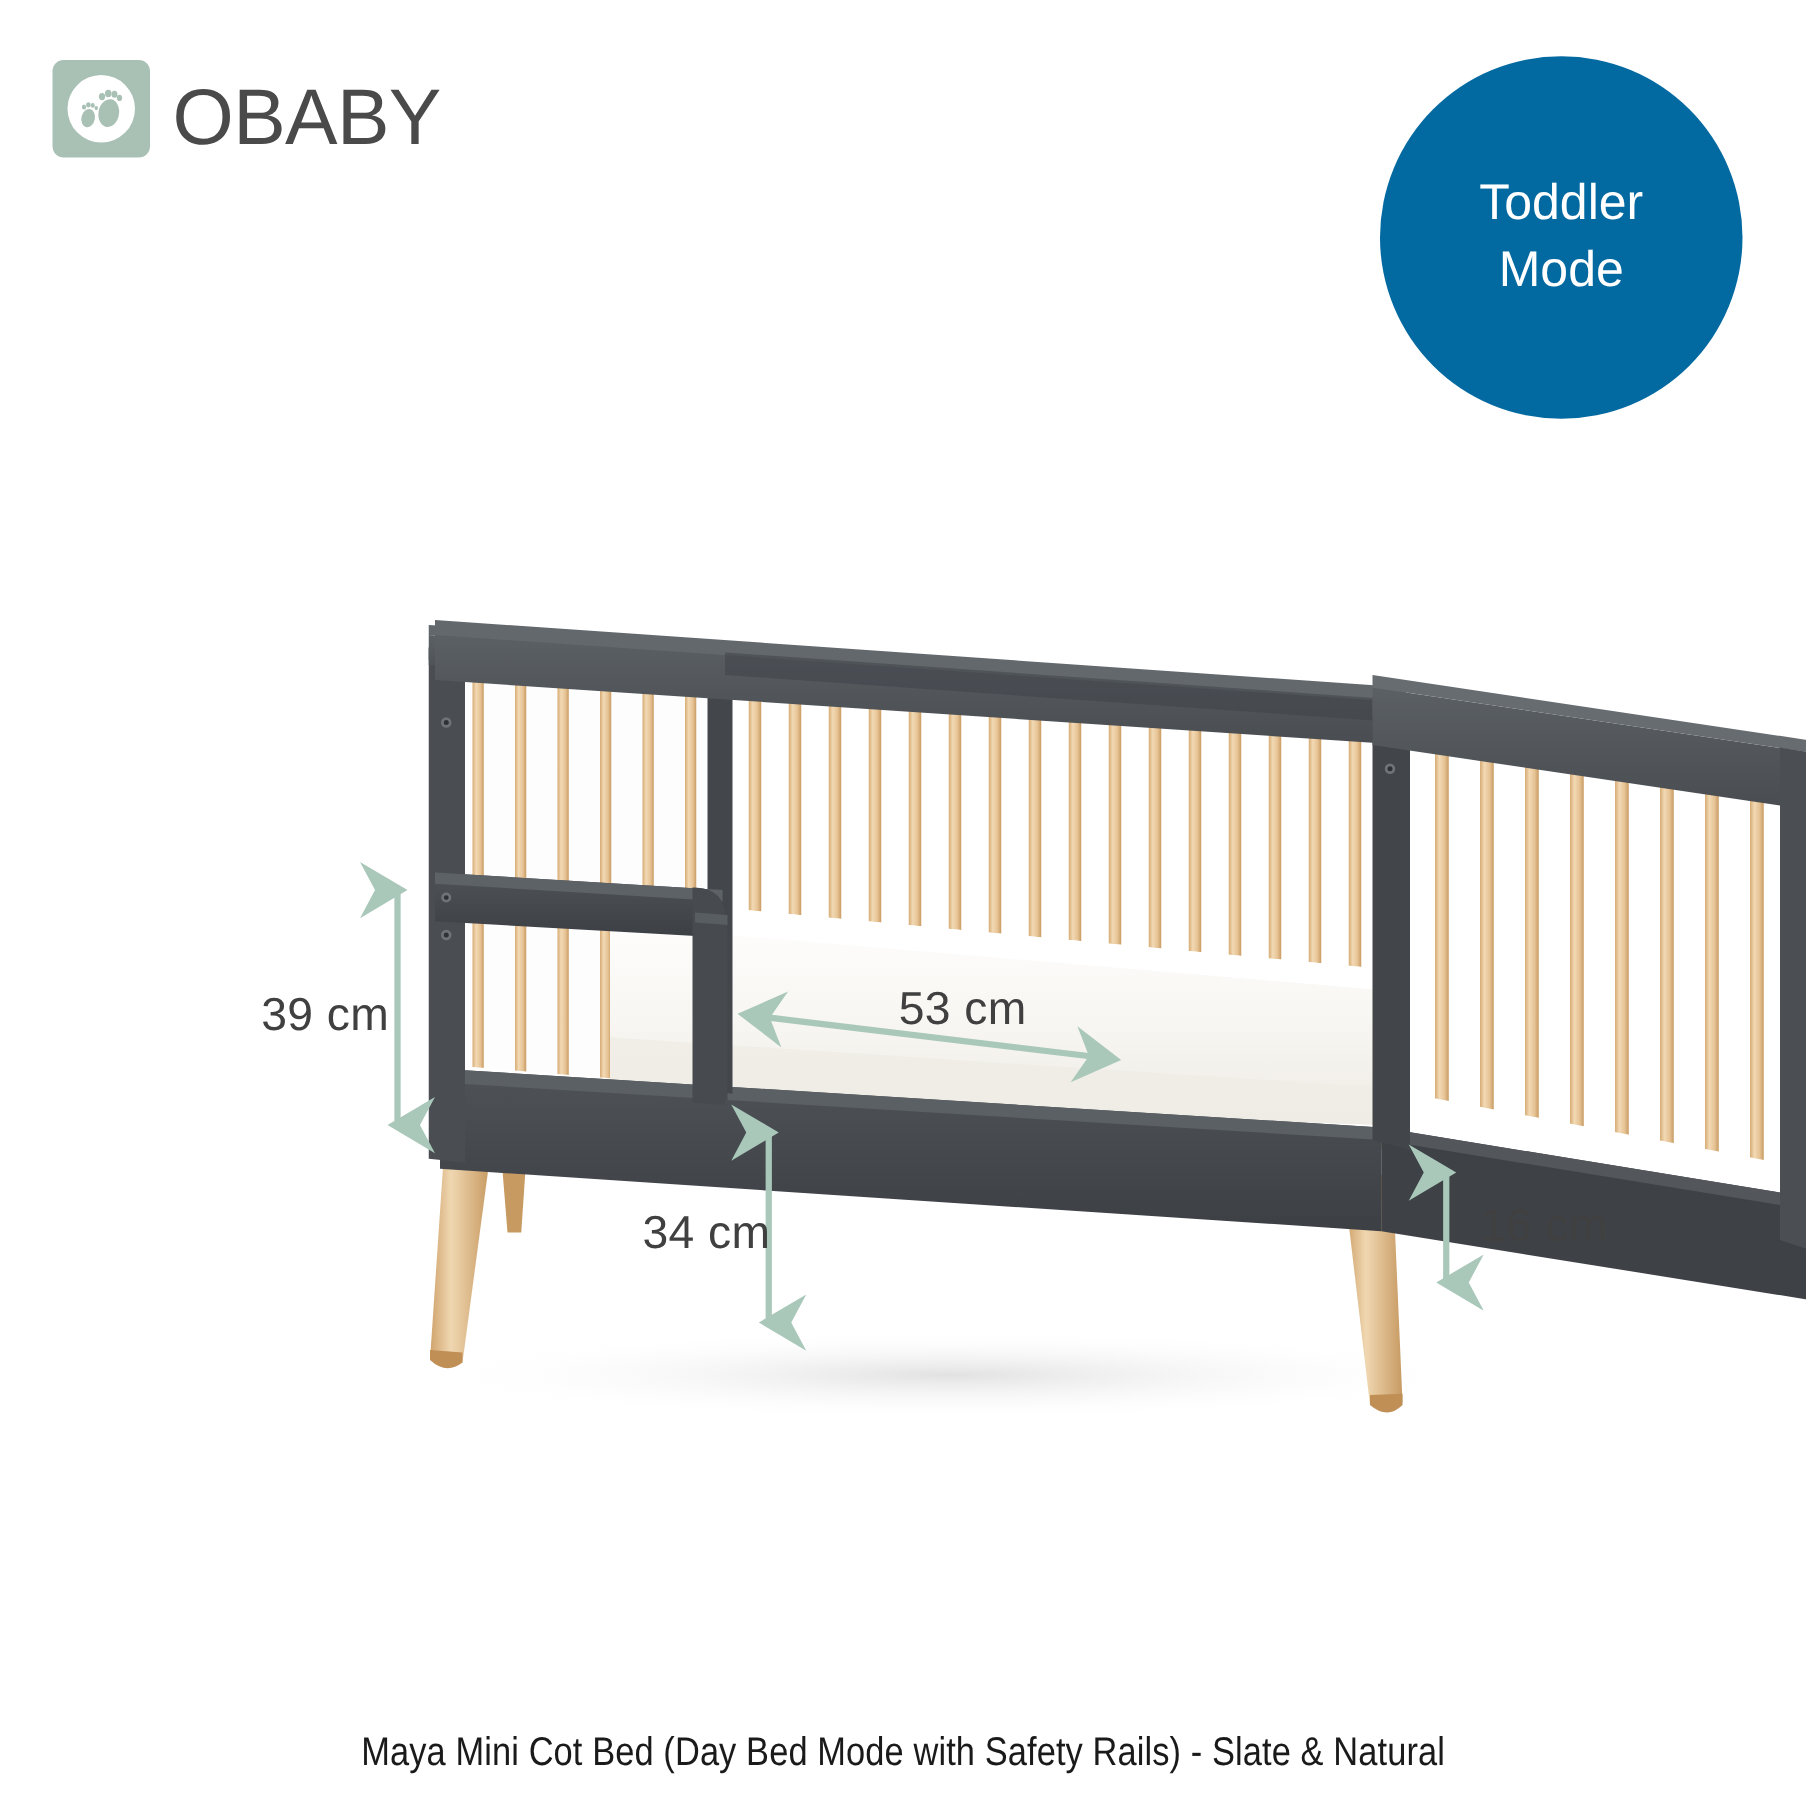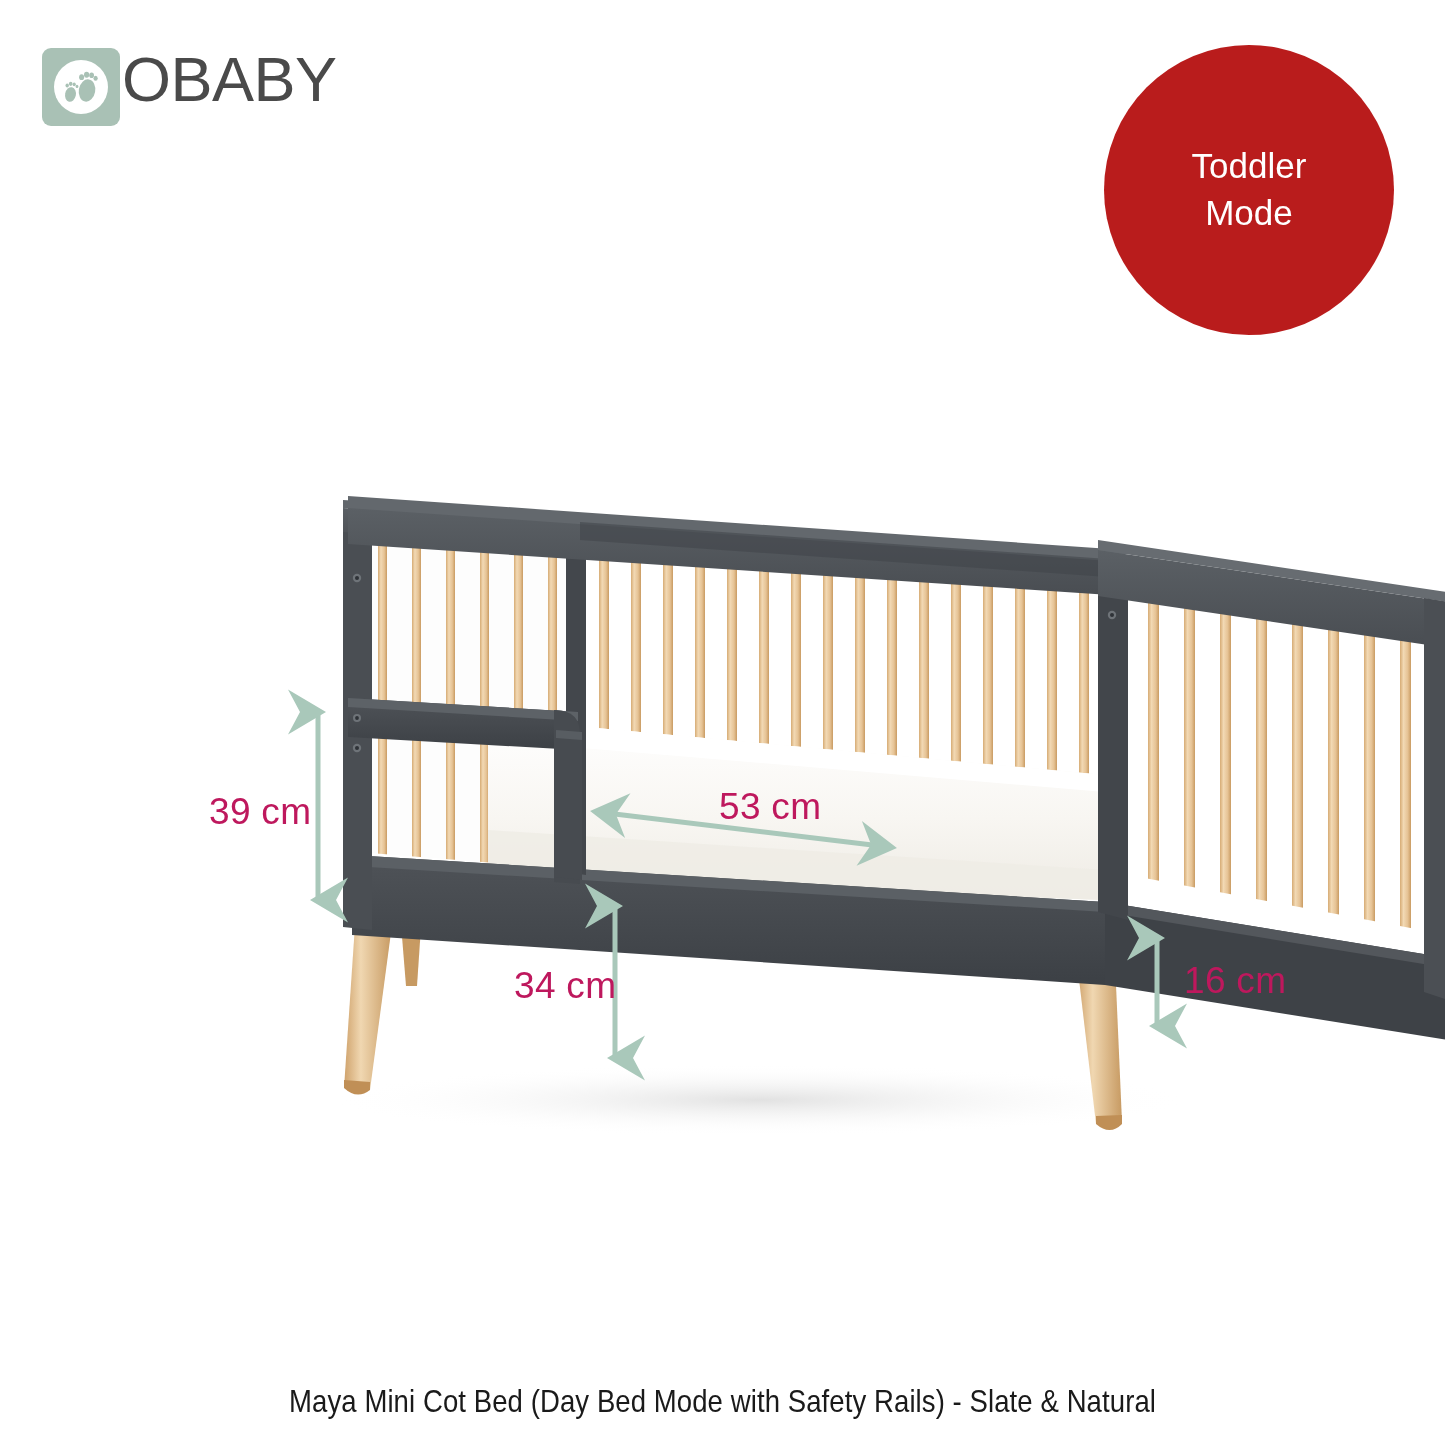--- a/index.html
+++ b/index.html
@@ -5,46 +5,46 @@
   * { box-sizing: border-box; margin: 0; padding: 0; }
   html, body {
     width: 1445px; height: 1445px;
     background: #ffffff;
     font-family: "Liberation Sans", "DejaVu Sans", sans-serif;
     overflow: hidden;
   }
   .page { position: relative; width: 1445px; height: 1445px; background: #fff; }
 
   
-  .brand { position: absolute; left: 42px; top: 48px; display: flex; align-items: flex-start; gap: 2px; }
+  .brand { position: absolute; left: 42px; top: 48px; display: flex; align-items: flex-end; gap: 18px; }
   .brand-mark {
     width: 78px; height: 78px; border-radius: 9px;
     background: #a9c1b5; display: flex; align-items: center; justify-content: center;
   }
   .brand-name {
     font-size: 63px; letter-spacing: -0.5px; color: #4a4a4a;
     font-weight: 400; line-height: 1;
   }
 
   
   .badge {
     position: absolute; left: 1104px; top: 45px;
     width: 290px; height: 290px; border-radius: 50%;
-    background: #b91c1c; color: #ffffff;
+    background: #0369a1; color: #ffffff;
     display: flex; flex-direction: column; align-items: center; justify-content: center;
-    font-size: 35px; line-height: 1.34; text-align: center; font-weight: 400;
+    font-size: 40px; line-height: 1.34; text-align: center; font-weight: 400;
   }
 
   
   .product { position: absolute; left: 0; top: 400px; width: 1445px; height: 760px; }
   .product svg { display: block; }
 
   
   .dim {
-    position: absolute; color: #be185d; font-size: 37px; letter-spacing: 0.3px;
+    position: absolute; color: #404040; font-size: 37px; letter-spacing: 0.3px;
     white-space: nowrap; line-height: 1; text-align: right;
   }
   .dim-39 { left: 209px; top: 793px; }
   .dim-66 { left: 719px; top: 788px; }
   .dim-25 { left: 514px; top: 967px; }
   .dim-16 { left: 1173px; top: 962px; margin-left: 11px; }
 
   
   .caption {
     position: absolute; left: 0; top: 1383px; width: 1445px;

